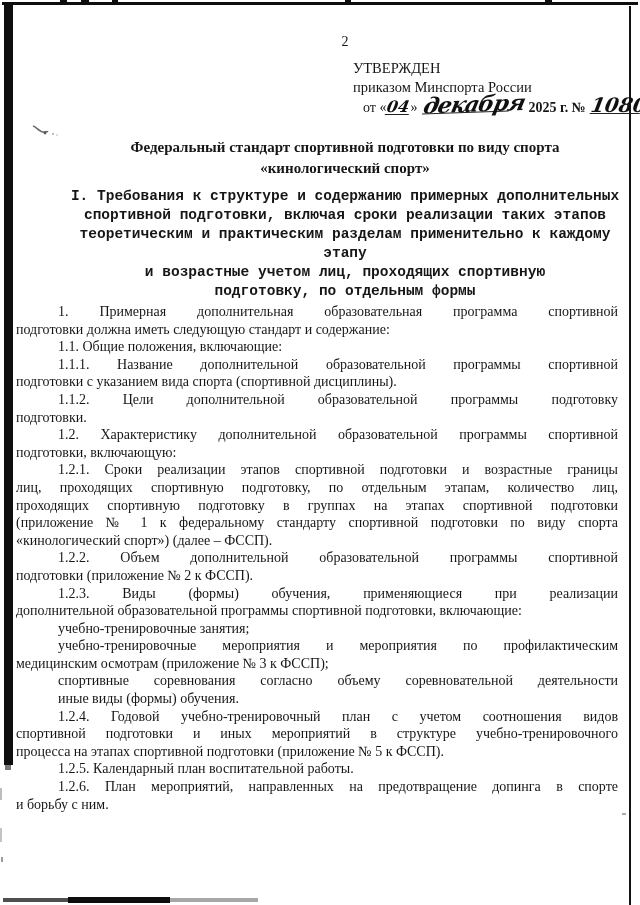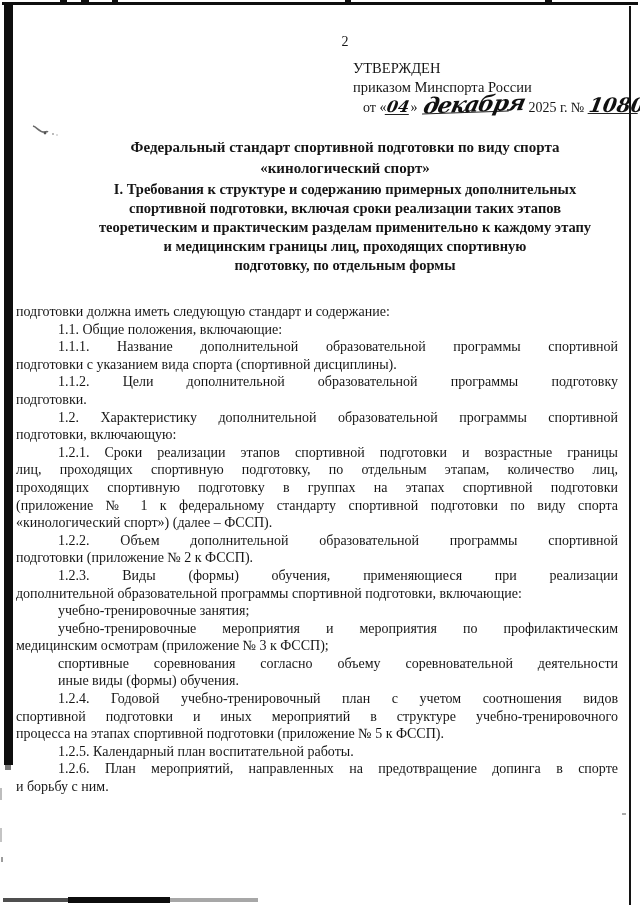--- a/index.html
+++ b/index.html
@@ -34,26 +34,26 @@
   .hw{
     font-family:"DejaVu Serif", serif;
     font-style:italic;font-weight:bold;color:#101010;
     display:inline-block;transform:skewX(-10deg);
   }
   .u{border-bottom:1.5px solid #222;text-align:center;display:inline-block;}
   .u-day{min-width:24px;font-size:16px;line-height:14px;}
   .u-month{min-width:86px;font-size:22px;line-height:15px;margin-left:5px;margin-right:5px;letter-spacing:-1px;transform:skewX(-14deg) rotate(-2deg);}
   .u-num{min-width:50px;font-size:20px;line-height:15px;margin-left:5px;letter-spacing:0;}
   .dmid{margin-right:2px;}
-  .dsuf{margin-left:13px;}
+  .dsuf{margin-left:13px;font-weight:bold;}
 
   #doc-title{position:absolute;top:137px;left:70px;width:550px;text-align:center;
     font-weight:bold;font-size:15px;line-height:20.5px;}
-  #section-heading{position:absolute;top:180px;left:70px;width:550px;text-align:center;
-    font-weight:bold;font-size:14.5px;line-height:19px;}
+  #section-heading{position:absolute;top:187px;left:70px;width:550px;text-align:center;
+    font-weight:bold;font-size:14.5px;line-height:19px;font-family:Liberation Mono, monospace;}
   #body-text{position:absolute;top:303px;left:16px;width:602px;font-size:14px;line-height:17.6px;}
   .bline{text-align:justify;text-align-last:justify;}
   .bline.first{padding-left:42px;}
   .bline.last{text-align-last:left;}
 
   #smudge{position:absolute;left:31px;top:123px;}
 </style>
 </head>
 <body>
 
@@ -100,26 +100,27 @@
 
   <div id="doc-title">
     <div>Федеральный стандарт спортивной подготовки по виду спорта</div>
     <div>«кинологический спорт»</div>
   </div>
 
   <div id="section-heading">
       <div>I. Требования к структуре и содержанию примерных дополнительных</div>
       <div>спортивной подготовки, включая сроки реализации таких этапов</div>
       <div>теоретическим и практическим разделам применительно к каждому этапу</div>
-      <div>и медицинским границы лиц, проходящих спортивную</div>
+      <div>и возрастные учетом лиц, проходящих спортивную</div>
       <div>подготовку, по отдельным формы</div>
     </div>
 
   <div id="body-text">
       <div class="para">
+        <div class="bline first">1. Примерная дополнительная образовательная программа спортивной</div>
         <div class="bline last">подготовки должна иметь следующую стандарт и содержание:</div>
       </div>
       <div class="para">
         <div class="bline first last">1.1. Общие положения, включающие:</div>
       </div>
       <div class="para">
         <div class="bline first">1.1.1. Название дополнительной образовательной программы спортивной</div>
         <div class="bline last">подготовки с указанием вида спорта (спортивной дисциплины).</div>
       </div>
       <div class="para">

